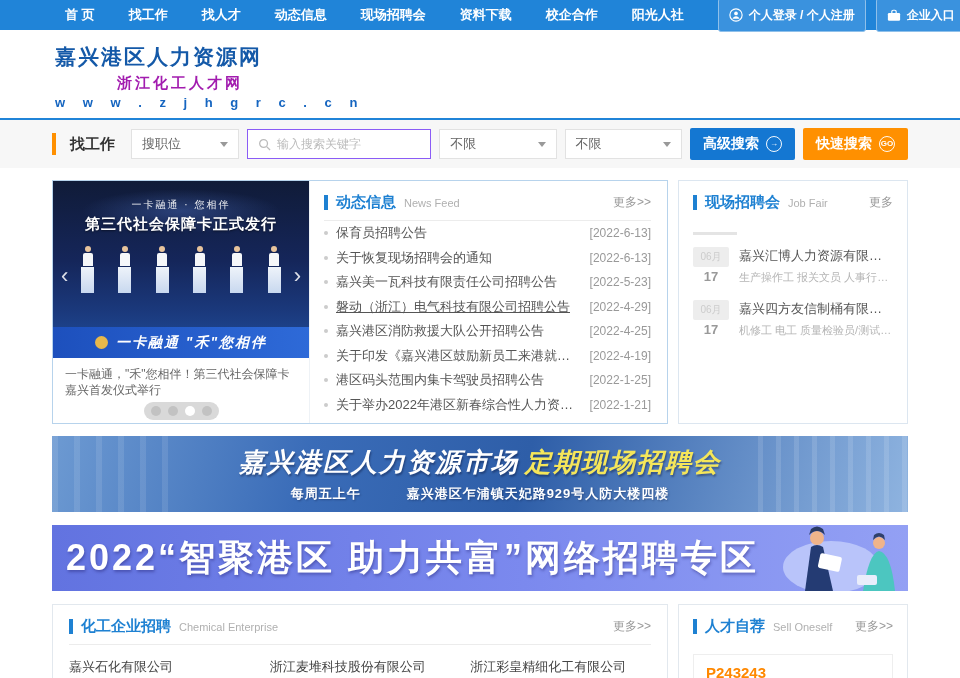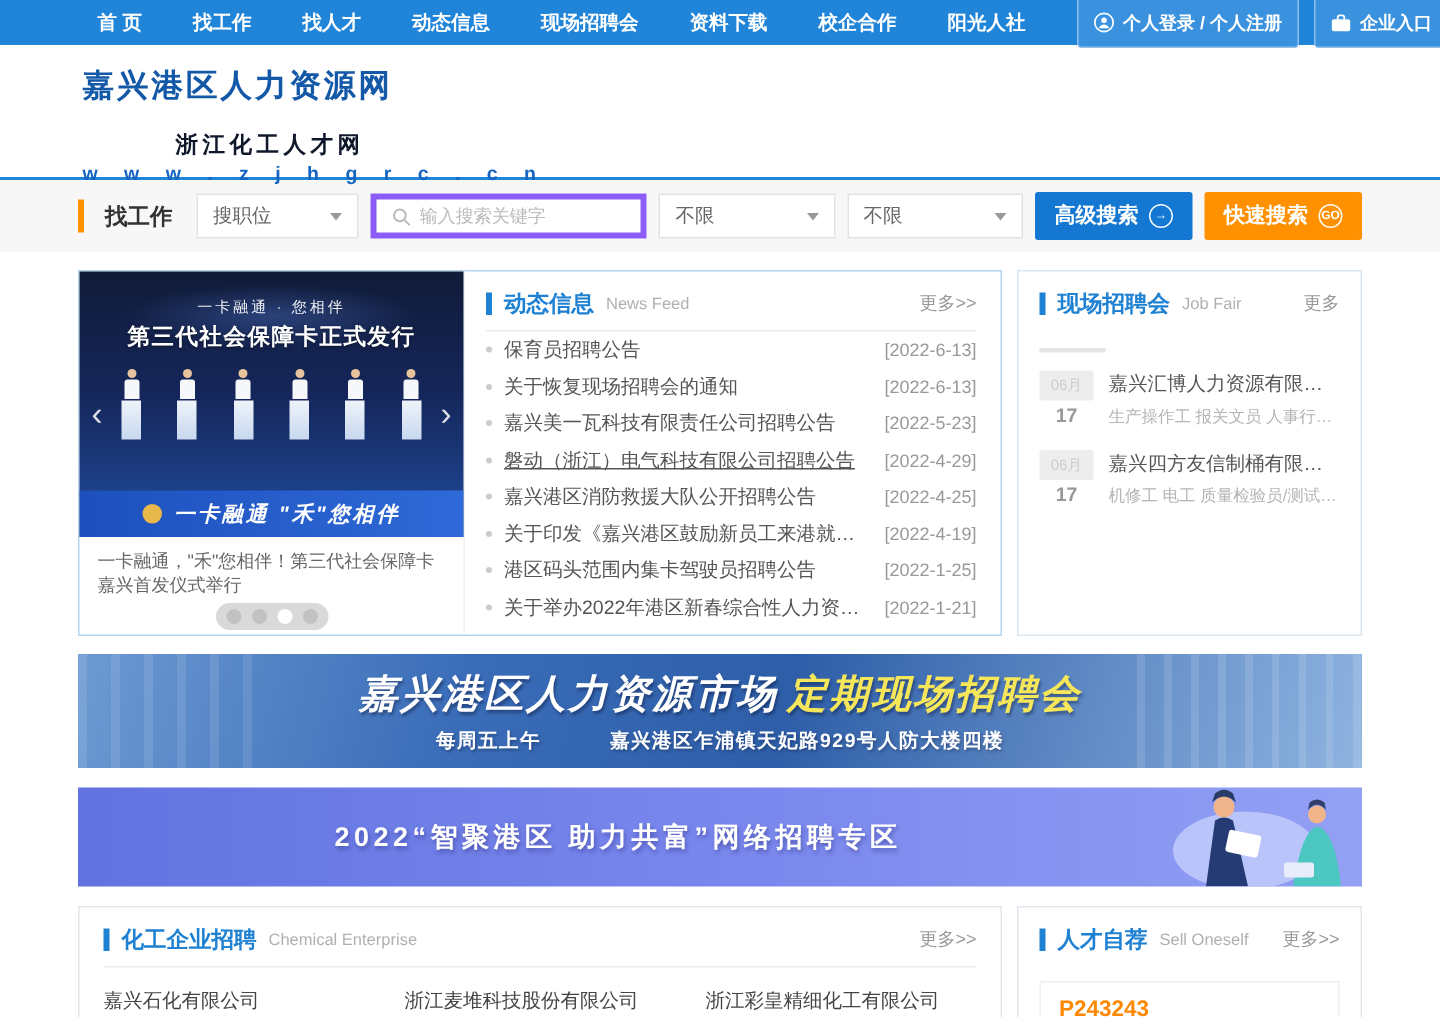--- a/index.html
+++ b/index.html
@@ -12,37 +12,37 @@
   .nav-item { color:#fff; font-size:13px; font-weight:bold; margin-right:34px;
     white-space:nowrap; cursor:pointer; }
   .nav-actions { margin-left:auto; display:flex; gap:10px; }
   .nav-btn { display:flex; align-items:center; gap:6px; background:#3a92de;
     border:1px solid #8fc0ea; border-radius:3px; color:#fff; font-size:12px;
     font-weight:bold; padding:0 10px; height:34px; cursor:pointer; white-space:nowrap; }
 
   
   .header { height:88px; background:#fff; padding:13px 0 0 55px; }
   .logo-line1 { font-size:21px; font-weight:bold; color:#1459a8; letter-spacing:2px; }
-  .logo-line2 { font-size:15px; font-weight:bold; color:#0f172a; letter-spacing:3px;
-    margin-top:16px; padding-left:62px; }
+  .logo-line2 { font-size:15px; font-weight:bold; color:#a21caf; letter-spacing:3px;
+    margin-top:3px; padding-left:62px; }
   .logo-line3 { font-size:13px; font-weight:bold; color:#1565c0; letter-spacing:7px;
     margin-top:2px; }
 
   
   .search-strip { height:50px; border-top:2px solid #2084d8; background:#f7f7f7;
     display:flex; align-items:center; padding:0 52px; gap:8px; }
   .accent-bar { width:4px; height:22px; background:#ff9000; flex-shrink:0; }
   .search-label { font-size:15px; font-weight:bold; color:#333; margin:0 8px 0 6px; white-space:nowrap; }
   .select { height:30px; background:#fff; border:1px solid #e2e2e2; display:flex;
     align-items:center; padding:0 10px; font-size:13px; color:#666; cursor:pointer; }
   .select.cat { width:112px; }
   .select.f { width:122px;gap:20px; }
   .caret { margin-left:auto; width:0; height:0; border-left:4px solid transparent;
     border-right:4px solid transparent; border-top:5px solid #999; }
-  .search-input { height:30px; width:192px; background:#fff; border:4px solid #8b5cf6;
+  .search-input { height:30px; width:192px; background:#fff; border:1px solid #8b5cf6;
     display:flex; align-items:center; gap:6px; padding:0 10px; }
   .search-input input { border:none; outline:none; font-size:12px; width:100%;
     background:transparent; font-family:"Liberation Sans",sans-serif; }
   .search-input input::placeholder { color:#bbb; }
   .btn { height:32px; display:flex; align-items:center; gap:7px; padding:0 13px;
     color:#fff; font-size:14px; font-weight:bold; border:none; border-radius:2px;
     cursor:pointer; white-space:nowrap; font-family:"Liberation Sans",sans-serif; }
   .btn-quick { background:#ff9000; margin-left:auto; }
   .btn-adv { background:#1477d2; }
   .circle-ic { width:16px; height:16px; border:1px solid rgba(255,255,255,.95);
@@ -131,21 +131,21 @@
   .b1-line1 { font-size:26px; font-weight:900; font-style:italic; letter-spacing:2px;
     text-shadow:1px 2px 2px rgba(0,0,30,.35); position:relative; z-index:1; }
   .b1-white { color:#fff; }
   .b1-yellow { color:#f5e65a; margin-left:6px; }
   .b1-line2 { font-size:13px; color:#fff; font-weight:bold; letter-spacing:1px;
     display:flex; gap:46px; text-shadow:1px 1px 2px rgba(0,0,30,.3); position:relative; z-index:1; }
 
   .banner2 { height:66px; margin-top:13px; display:flex; align-items:center;
     position:relative; overflow:hidden; cursor:pointer;
     background:linear-gradient(90deg,#6273e0,#7b89ee 55%,#93a0f4); }
-  .b2-text { flex:1; text-align:center; font-size:18px; font-weight:900; color:#fff;
+  .b2-text { flex:1; text-align:center; font-size:36px; font-weight:900; color:#fff;
     letter-spacing:3px; text-shadow:1px 2px 3px rgba(40,40,120,.45); padding-left:14px;
     white-space:nowrap; }
   .b2-illu { width:150px; height:66px; flex-shrink:0; }
 
   
   .row2 { display:flex; gap:10px; margin-top:13px; }
   .chem-box { width:616px; height:96px; border:1px solid #e2e8ee; background:#fff;
     padding:10px 16px 0; }
   .chem-grid { display:grid; grid-template-columns:1fr 1fr 1fr; gap:8px 20px;
     margin-top:13px; }

